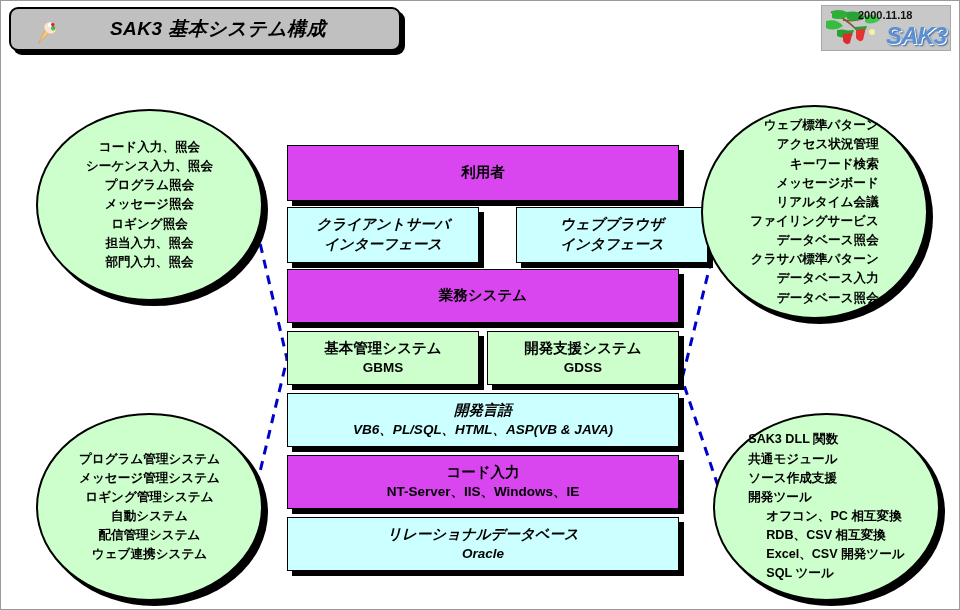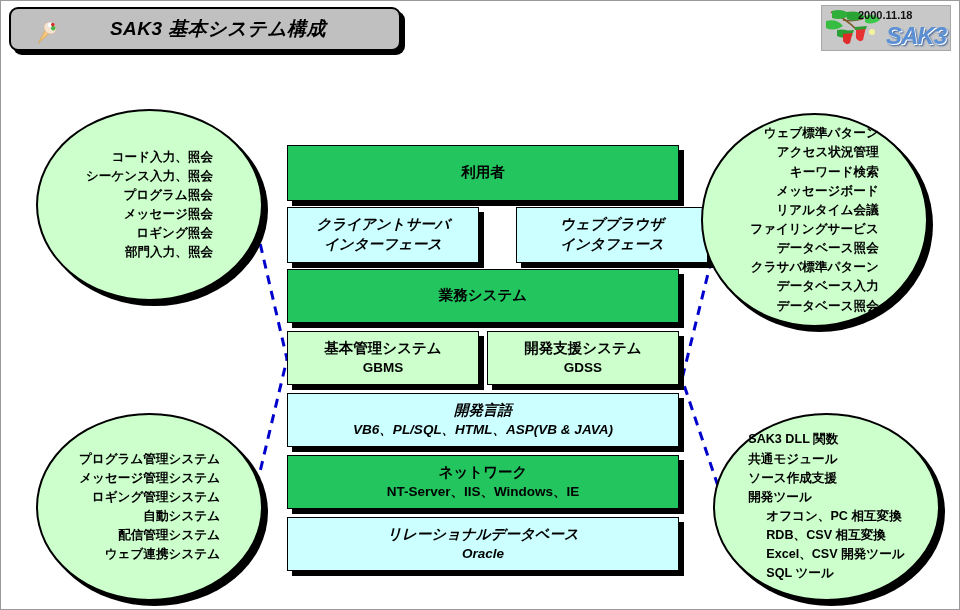--- a/index.html
+++ b/index.html
@@ -117,21 +117,21 @@
     line-height: 1.35;
   }
   .box .l1 {
     font-size: 14.5px;
     font-weight: bold;
   }
   .box .l2 {
     font-size: 13.5px;
     font-weight: bold;
   }
-  .c-yellow { background: #22c55e; }
+  .c-yellow { background: #d946ef; }
   .c-cyan   { background: #ccffff; font-style: italic; }
   .c-green  { background: #ccffcc; }
 
   
   .ellipse {
     position: absolute;
     background: #ccffcc;
     border: 2px solid #000000;
     border-radius: 50%;
     box-sizing: border-box;
@@ -143,21 +143,21 @@
   .ellipse ul {
     list-style: none;
     margin: 0;
     padding: 0;
     font-size: 12.6px;
     font-weight: bold;
     line-height: 1.52;
     color: #000000;
     white-space: nowrap;
   }
-  .el-left ul  { text-align: right; }
+  .el-left ul  { text-align: center; }
   .el-tr ul    { text-align: right; }
   .el-br ul    { text-align: left; }
   .indent      { padding-left: 18px; }
 
   
   #connectors {
     position: absolute;
     left: 0;
     top: 0;
     width: 960px;
@@ -234,41 +234,42 @@
     <div class="l1">開発支援システム</div>
     <div class="l2">GDSS</div>
   </div>
 
   <div class="box c-cyan" style="left:286px; top:392px; width:392px; height:54px;">
     <div class="l1">開発言語</div>
     <div class="l2">VB6、PL/SQL、HTML、ASP(VB &amp; JAVA)</div>
   </div>
 
   <div class="box c-yellow" style="left:286px; top:454px; width:392px; height:54px;">
-    <div class="l1">ネットワーク</div>
+    <div class="l1">コード入力</div>
     <div class="l2">NT-Server、IIS、Windows、IE</div>
   </div>
 
   <div class="box c-cyan" style="left:286px; top:516px; width:392px; height:54px;">
     <div class="l1">リレーショナルデータベース</div>
     <div class="l2">Oracle</div>
   </div>
 
   <div class="ellipse el-left" style="left:35px; top:108px; width:227px; height:192px;">
     <ul>
       <li>コード入力、照会</li>
       <li>シーケンス入力、照会</li>
       <li>プログラム照会</li>
       <li>メッセージ照会</li>
       <li>ロギング照会</li>
+      <li>担当入力、照会</li>
       <li>部門入力、照会</li>
     </ul>
   </div>
 
-  <div class="ellipse el-tr" style="left:700px; top:112px; width:227px; height:214px;">
+  <div class="ellipse el-tr" style="left:700px; top:104px; width:227px; height:214px;">
     <ul>
       <li>ウェブ標準パターン</li>
       <li>アクセス状況管理</li>
       <li>キーワード検索</li>
       <li>メッセージボード</li>
       <li>リアルタイム会議</li>
       <li>ファイリングサービス</li>
       <li>データベース照会</li>
       <li>クラサバ標準パターン</li>
       <li>データベース入力</li>

